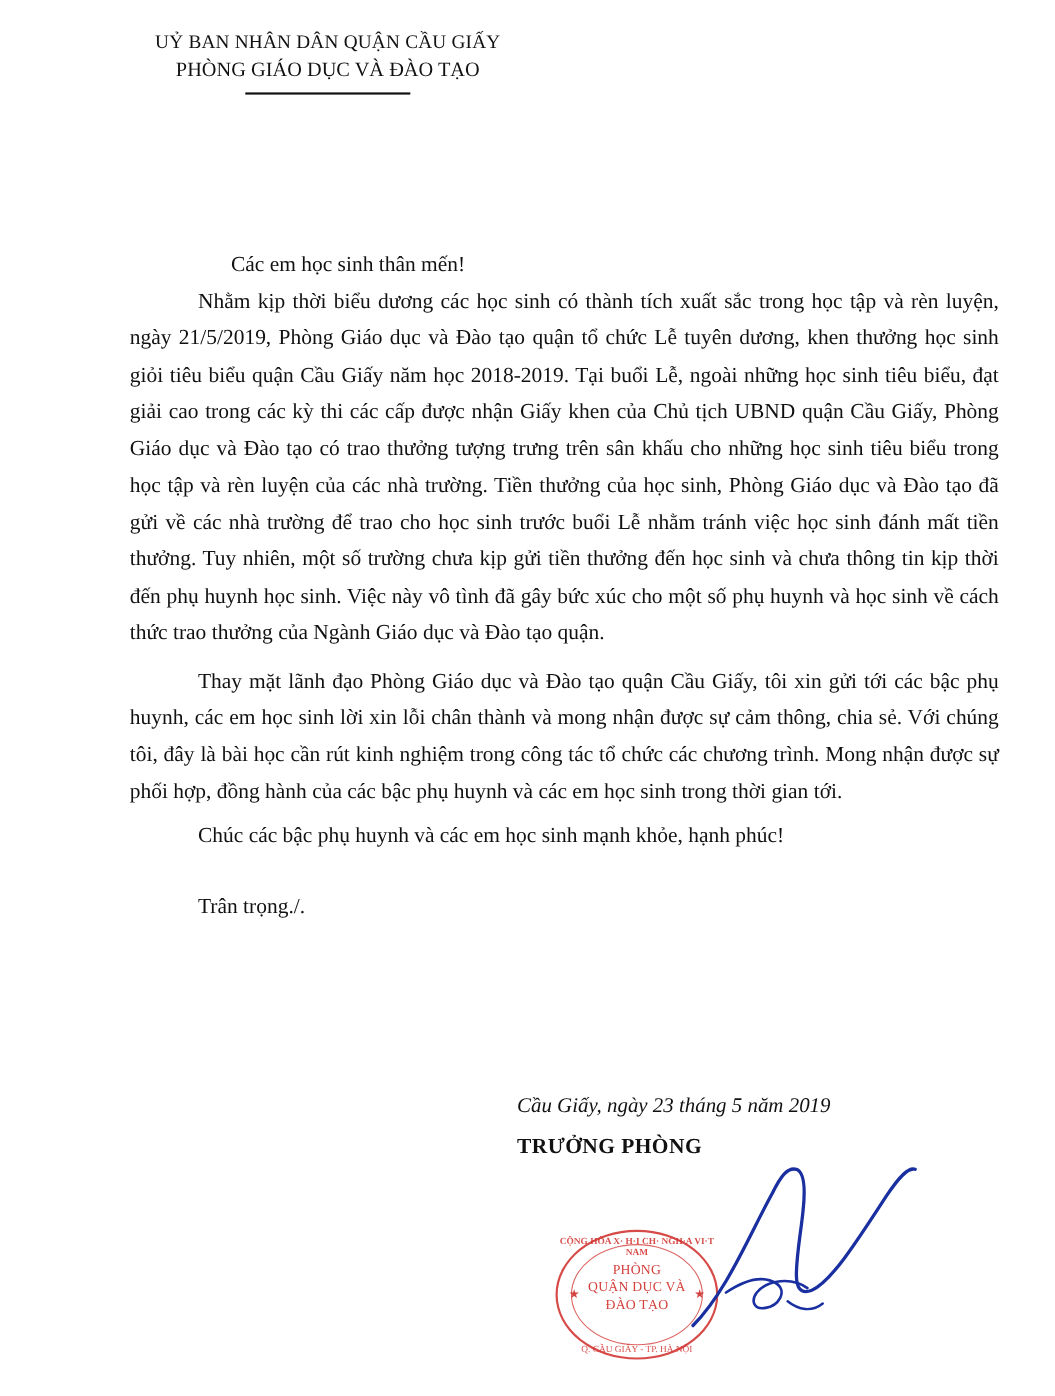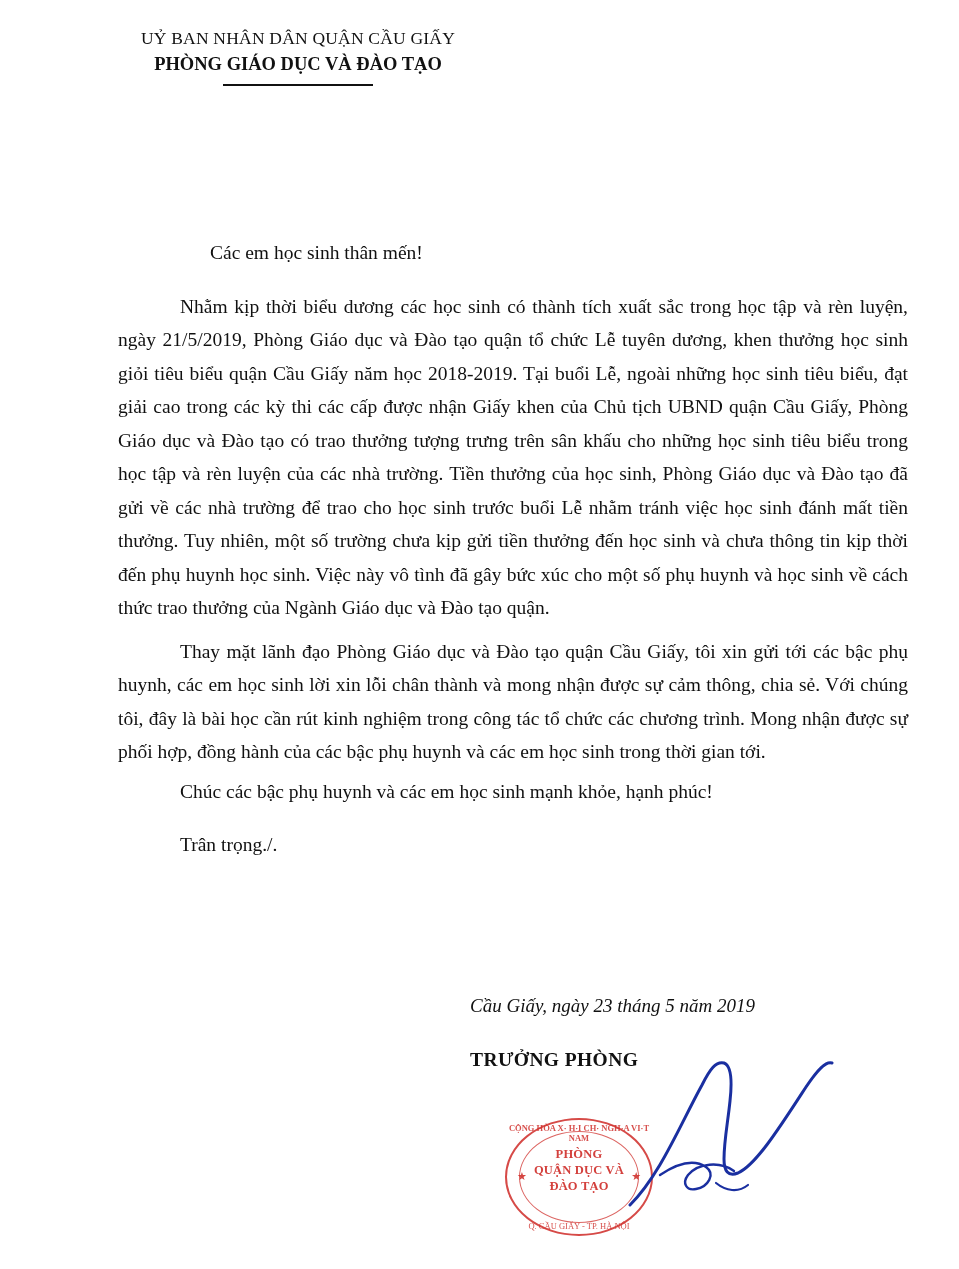--- a/index.html
+++ b/index.html
@@ -31,21 +31,21 @@
     width: 420px;
     text-align: center;
   }
   .lh-line1 {
     font-size: 17.5px;
     letter-spacing: 0.2px;
     white-space: nowrap;
   }
   .lh-line2 {
     font-size: 18.5px;
-    font-weight: bold;
+    font-weight: normal;
     margin-top: 5px;
     white-space: nowrap;
   }
   .lh-rule {
     width: 150px;
     height: 2px;
     background: #111;
     margin: 9px auto 0 auto;
   }
 
@@ -73,55 +73,54 @@
     line-height: 33.5px;
     text-align: justify;
     text-justify: inter-word;
     margin: 0;
   }
   .p-recipient {
     text-indent: 38px;
     padding-right: 14px;
   }
   .p-greet {
-    margin-top: 24px;
+    margin-top: 12px;
     text-indent: 92px;
   }
   .p-main1 {
-    margin-top: 20px;
     text-indent: 62px;
   }
   .p-main2 {
     margin-top: 10px;
     text-indent: 62px;
   }
   .p-wish {
     margin-top: 6px;
     text-indent: 62px;
   }
   .p-regards {
-    margin-top: 20px;
+    margin-top: 32px;
     text-indent: 62px;
   }
 
   
   .sign-block {
     position: absolute;
     left: 470px;
     top: 995px;
     width: 420px;
     text-align: left;
   }
   .sign-place {
     font-size: 19px;
     font-style: italic;
     white-space: nowrap;
   }
   .sign-role {
-    margin-top: 32px;
+    margin-top: 15px;
     font-size: 19.5px;
     font-weight: bold;
     letter-spacing: 0.4px;
   }
 
   
   .seal {
     position: absolute;
     left: 505px;
     top: 1078px;
@@ -142,21 +141,21 @@
     opacity: 0.75;
   }
   .seal-text {
     position: absolute;
     left: 0;
     right: 0;
     top: 28px;
     text-align: center;
     color: #d0312d;
     font-size: 12.5px;
-    font-weight: bold;
+    font-weight: normal;
     line-height: 16px;
     letter-spacing: 0.2px;
     opacity: 0.92;
   }
   .seal-arc {
     position: absolute;
     left: 0;
     right: 0;
     top: 5px;
     text-align: center;

